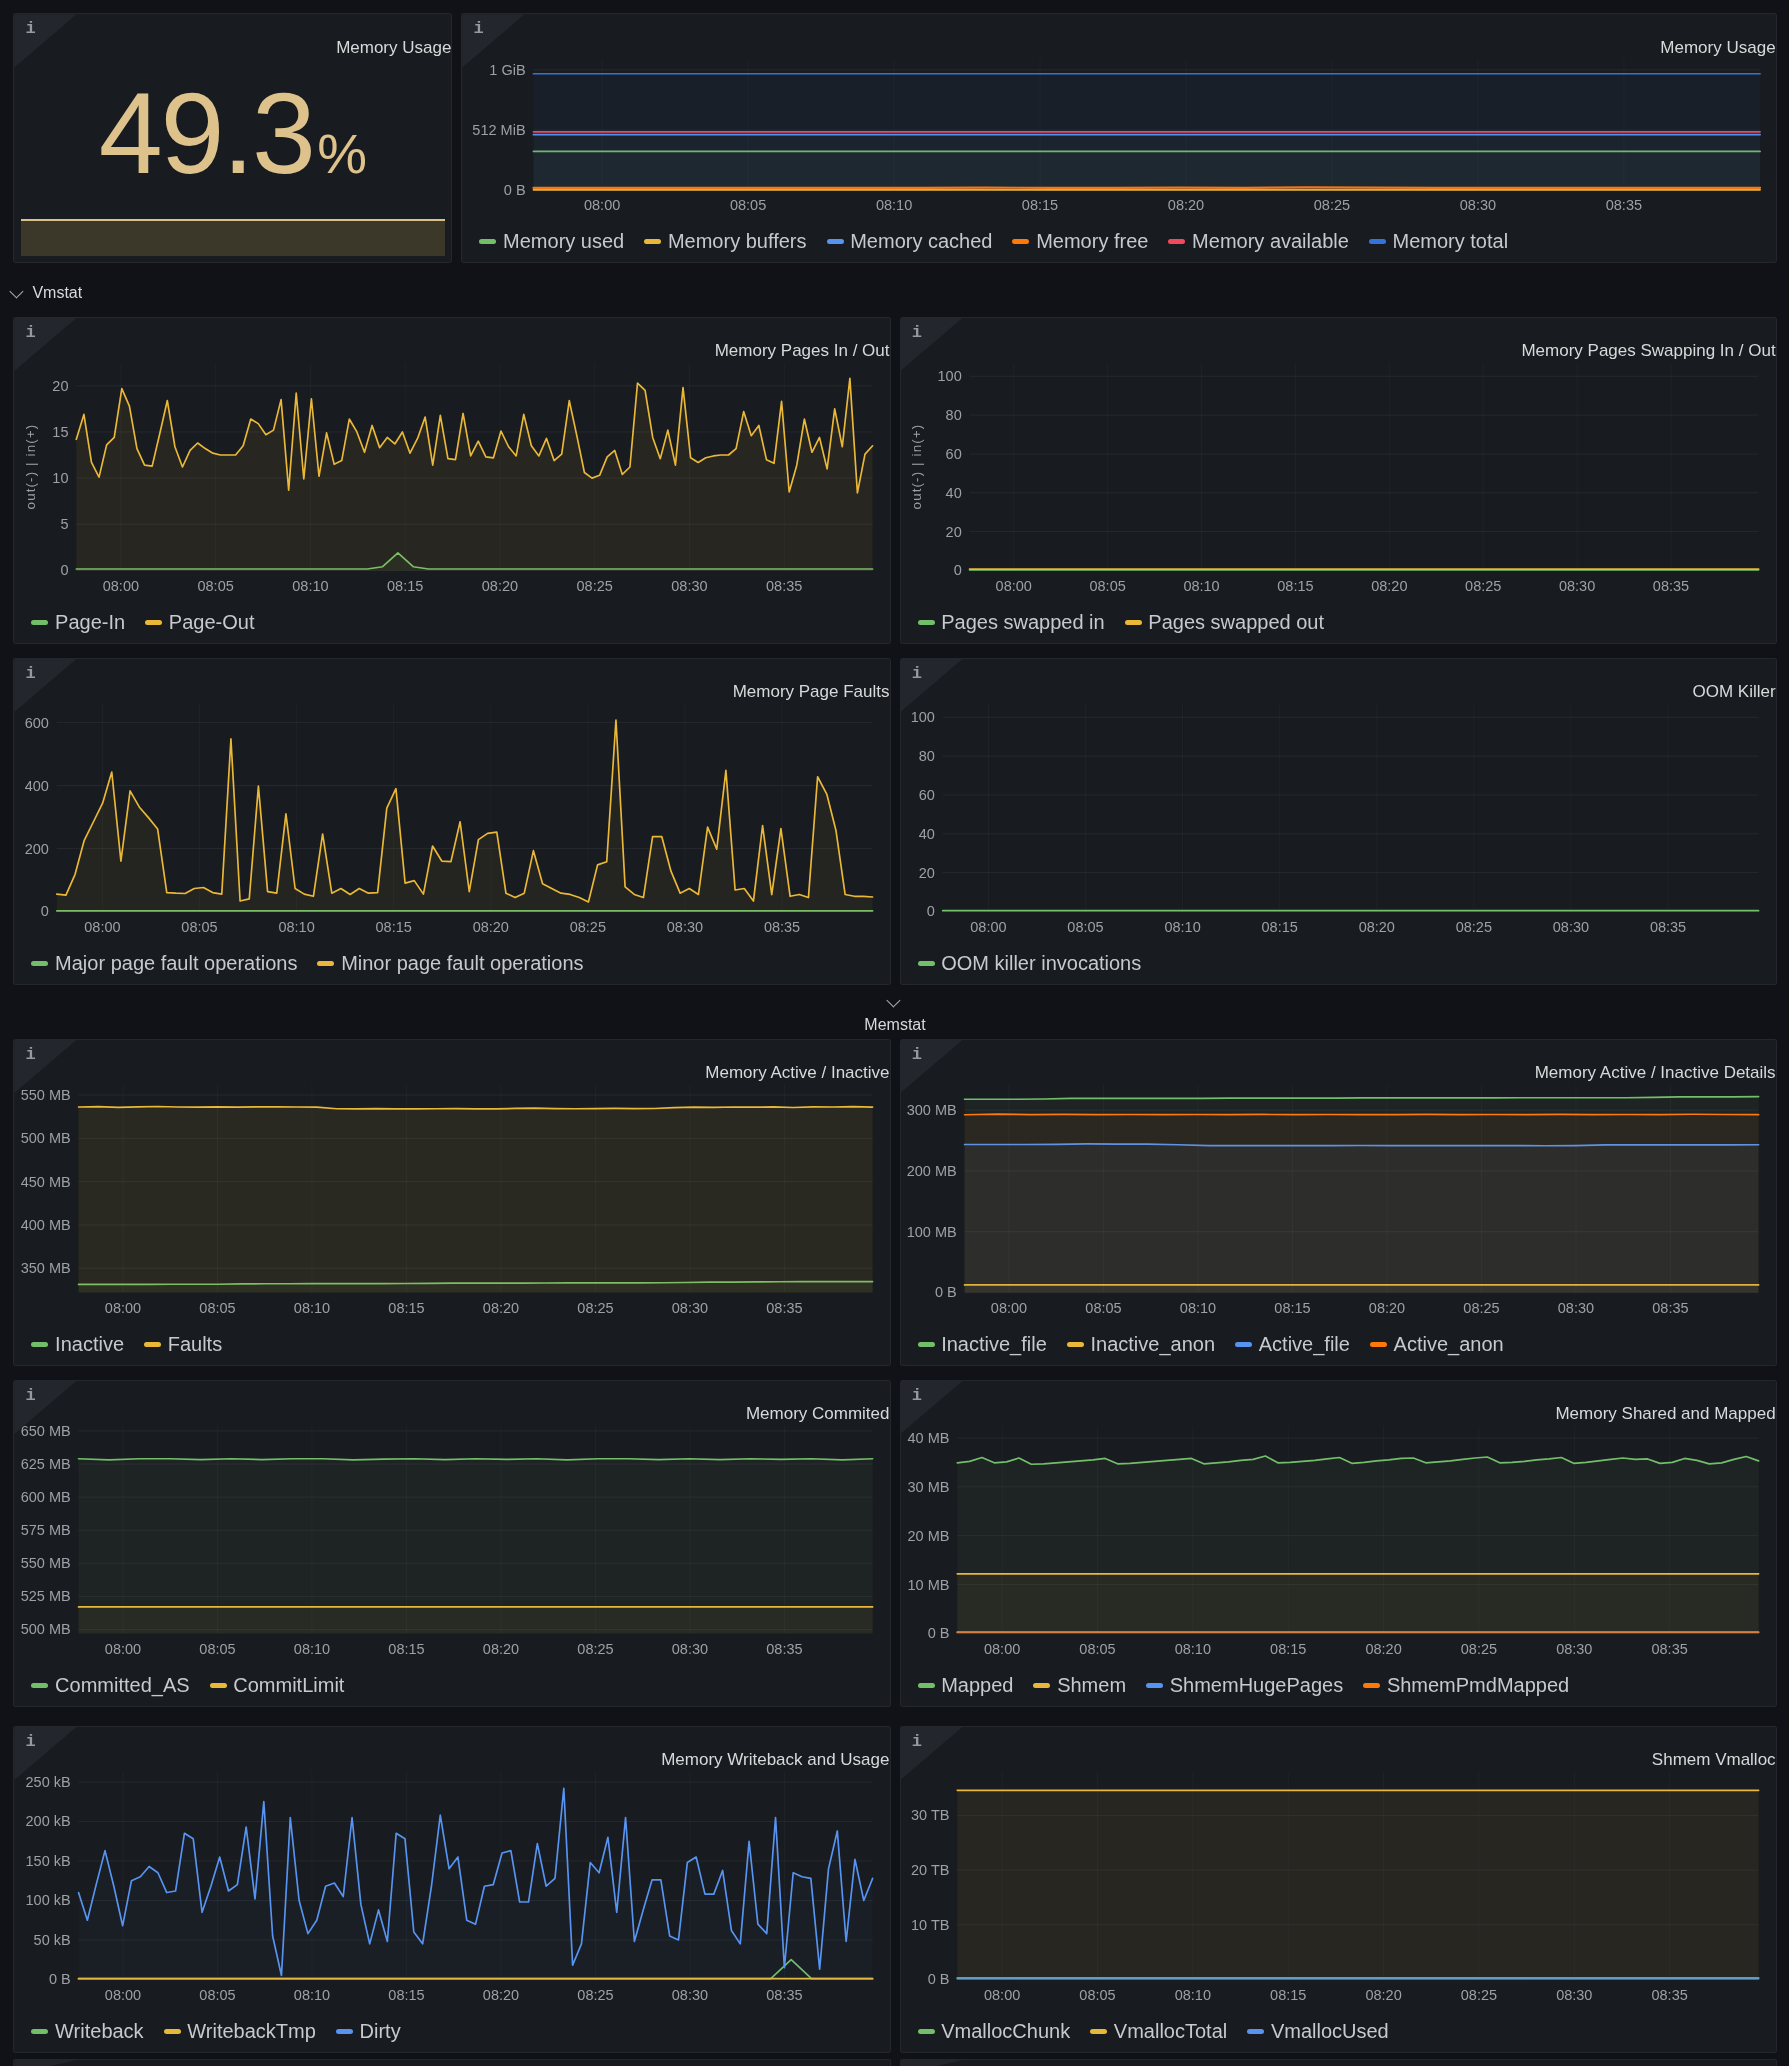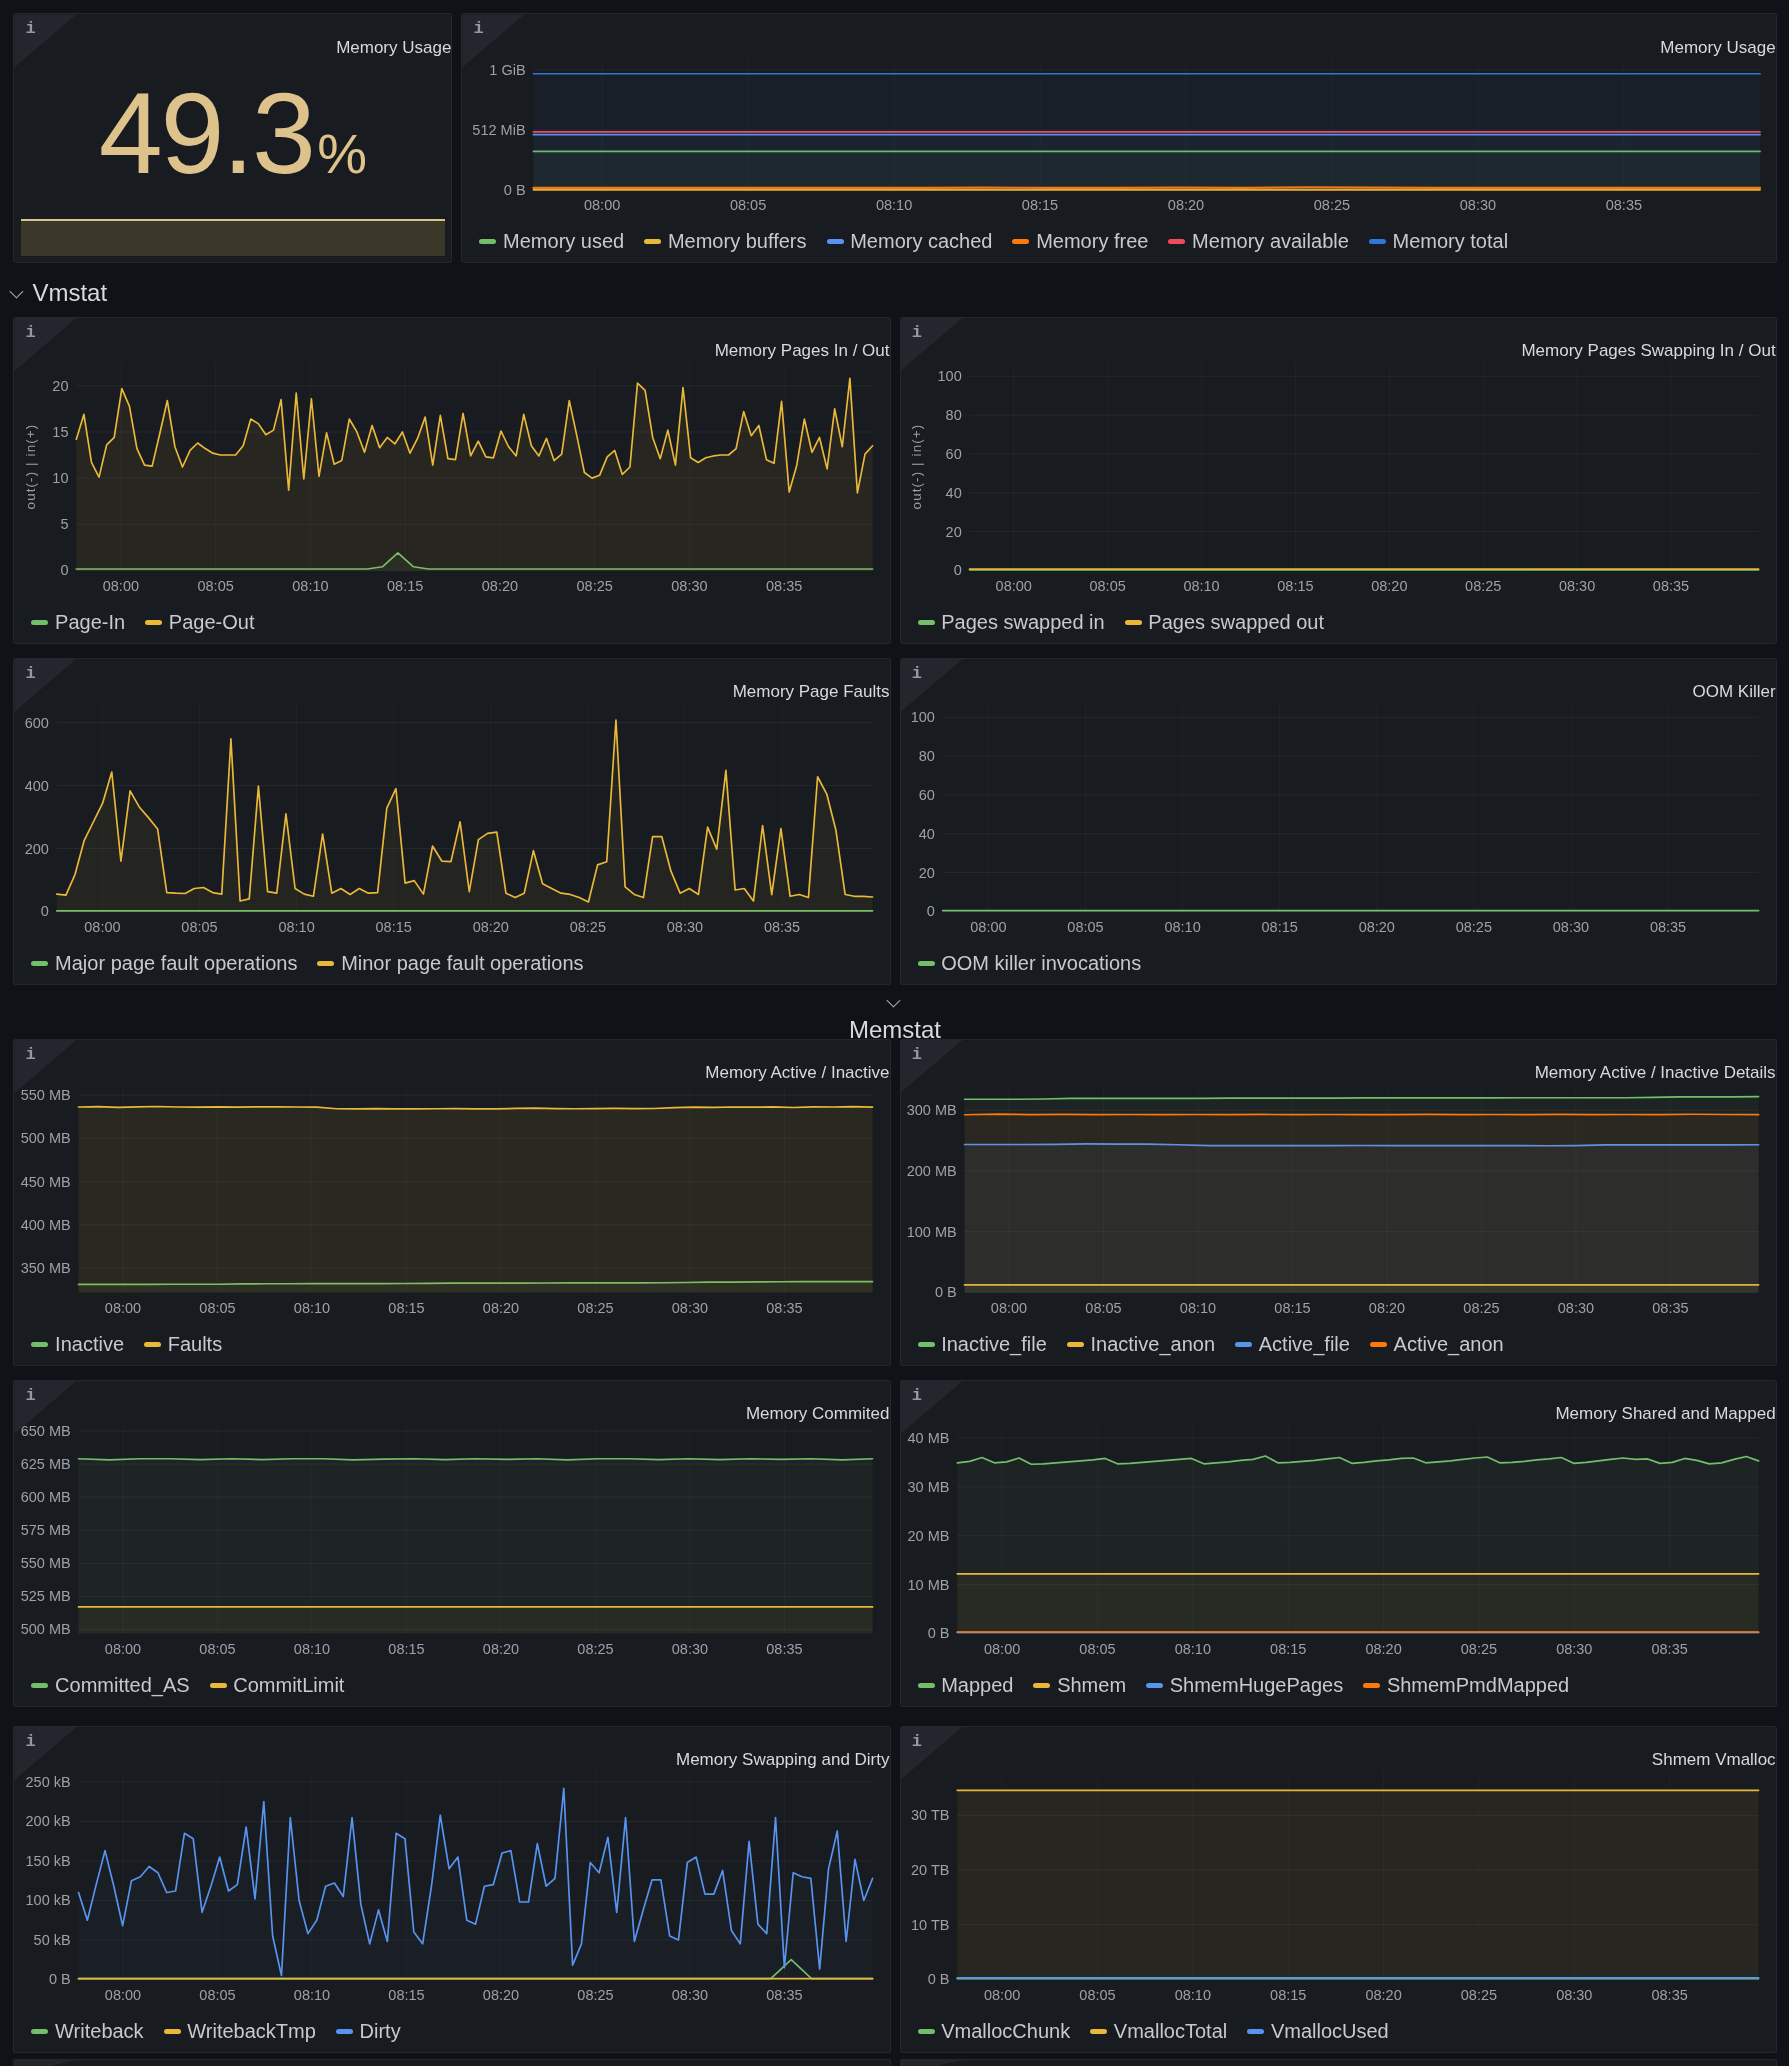--- a/index.html
+++ b/index.html
@@ -22,21 +22,21 @@
   
   .statbody{position:absolute;top:39px;left:0;right:0;bottom:50px;display:flex;
             align-items:center;justify-content:center;}
   .statval{display:flex;align-items:baseline;color:#DEC28C;}
   .statval .num{font-size:115px;font-weight:500;letter-spacing:-2.2px;}
   .statval .unit{font-size:56px;font-weight:500;margin-left:3.4px;}
   .statbar{position:absolute;left:6.7px;right:6.7px;bottom:6.7px;height:35px;background:#3B3829;
            border-top:2.8px solid #D9C28A;}
   
   .rowhdr{position:absolute;left:13.4px;right:13.4px;display:flex;align-items:center;gap:9px;
-          color:#D8D9DA;font-size:24px;font-weight:500;cursor:pointer;}
+          color:#D8D9DA;font-size:16px;font-weight:500;cursor:pointer;}
   .chev{width:9px;height:9px;border-left:1.7px solid #A6A9B0;border-bottom:1.7px solid #A6A9B0;
         transform:rotate(-45deg) translateY(-2.2px);flex:0 0 auto;}
   .stub{flex:1 1 0;height:7.3px;background:#181B1F;border:0.6px solid #25272E;border-bottom:none;
         border-radius:2.2px 2.2px 0 0;position:relative;overflow:hidden;}
   .stub .corner{height:14.5px;}
   svg text{font-family:"Liberation Sans",sans-serif;}
 </style>
 </head>
 <body>
 
@@ -544,21 +544,21 @@
         </span>
       </div>
   </section>
 </div>
 
 <div class="row" style="top:1726px;height:327px;">
   <section class="panel">
     <div class="corner">
         <span class="i">i</span>
       </div>
-    <h2 class="ptitle">Memory Swapping and Dirty</h2>
+    <h2 class="ptitle">Memory Writeback and Usage</h2>
     <div class="plot"><svg width="862" height="239" viewBox="0 0 1542 428">
           <line x1="183.632" y1="12" x2="183.632" y2="384" stroke="rgba(204,204,220,0.05)" stroke-width="1.5"></line>
           <text x="183.632" y="420" text-anchor="middle" fill="#9CA0A7" font-size="26">08:00</text>
           <line x1="352.85" y1="12" x2="352.85" y2="384" stroke="rgba(204,204,220,0.05)" stroke-width="1.5"></line>
           <text x="352.85" y="420" text-anchor="middle" fill="#9CA0A7" font-size="26">08:05</text>
           <line x1="522.068" y1="12" x2="522.068" y2="384" stroke="rgba(204,204,220,0.05)" stroke-width="1.5"></line>
           <text x="522.068" y="420" text-anchor="middle" fill="#9CA0A7" font-size="26">08:10</text>
           <line x1="691.286" y1="12" x2="691.286" y2="384" stroke="rgba(204,204,220,0.05)" stroke-width="1.5"></line>
           <text x="691.286" y="420" text-anchor="middle" fill="#9CA0A7" font-size="26">08:15</text>
           <line x1="860.504" y1="12" x2="860.504" y2="384" stroke="rgba(204,204,220,0.05)" stroke-width="1.5"></line>

